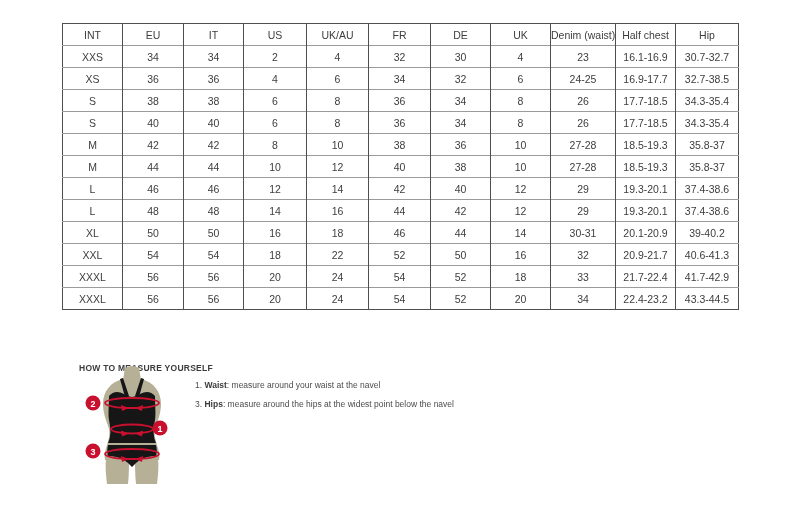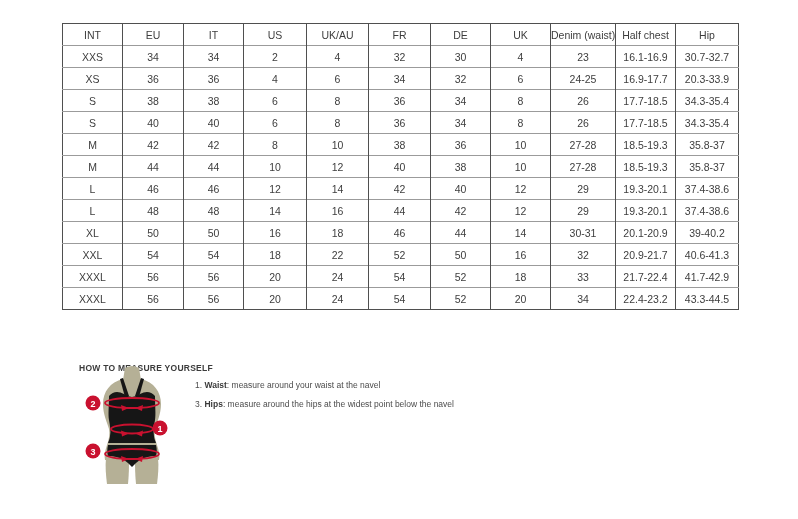--- a/index.html
+++ b/index.html
@@ -89,21 +89,21 @@
           <td>XS</td>
           <td>36</td>
           <td>36</td>
           <td>4</td>
           <td>6</td>
           <td>34</td>
           <td>32</td>
           <td>6</td>
           <td>24-25</td>
           <td>16.9-17.7</td>
-          <td>20.3-33.9</td>
+          <td>32.7-38.5</td>
         </tr>
         <tr>
           <td>S</td>
           <td>38</td>
           <td>38</td>
           <td>6</td>
           <td>8</td>
           <td>36</td>
           <td>34</td>
           <td>8</td>

